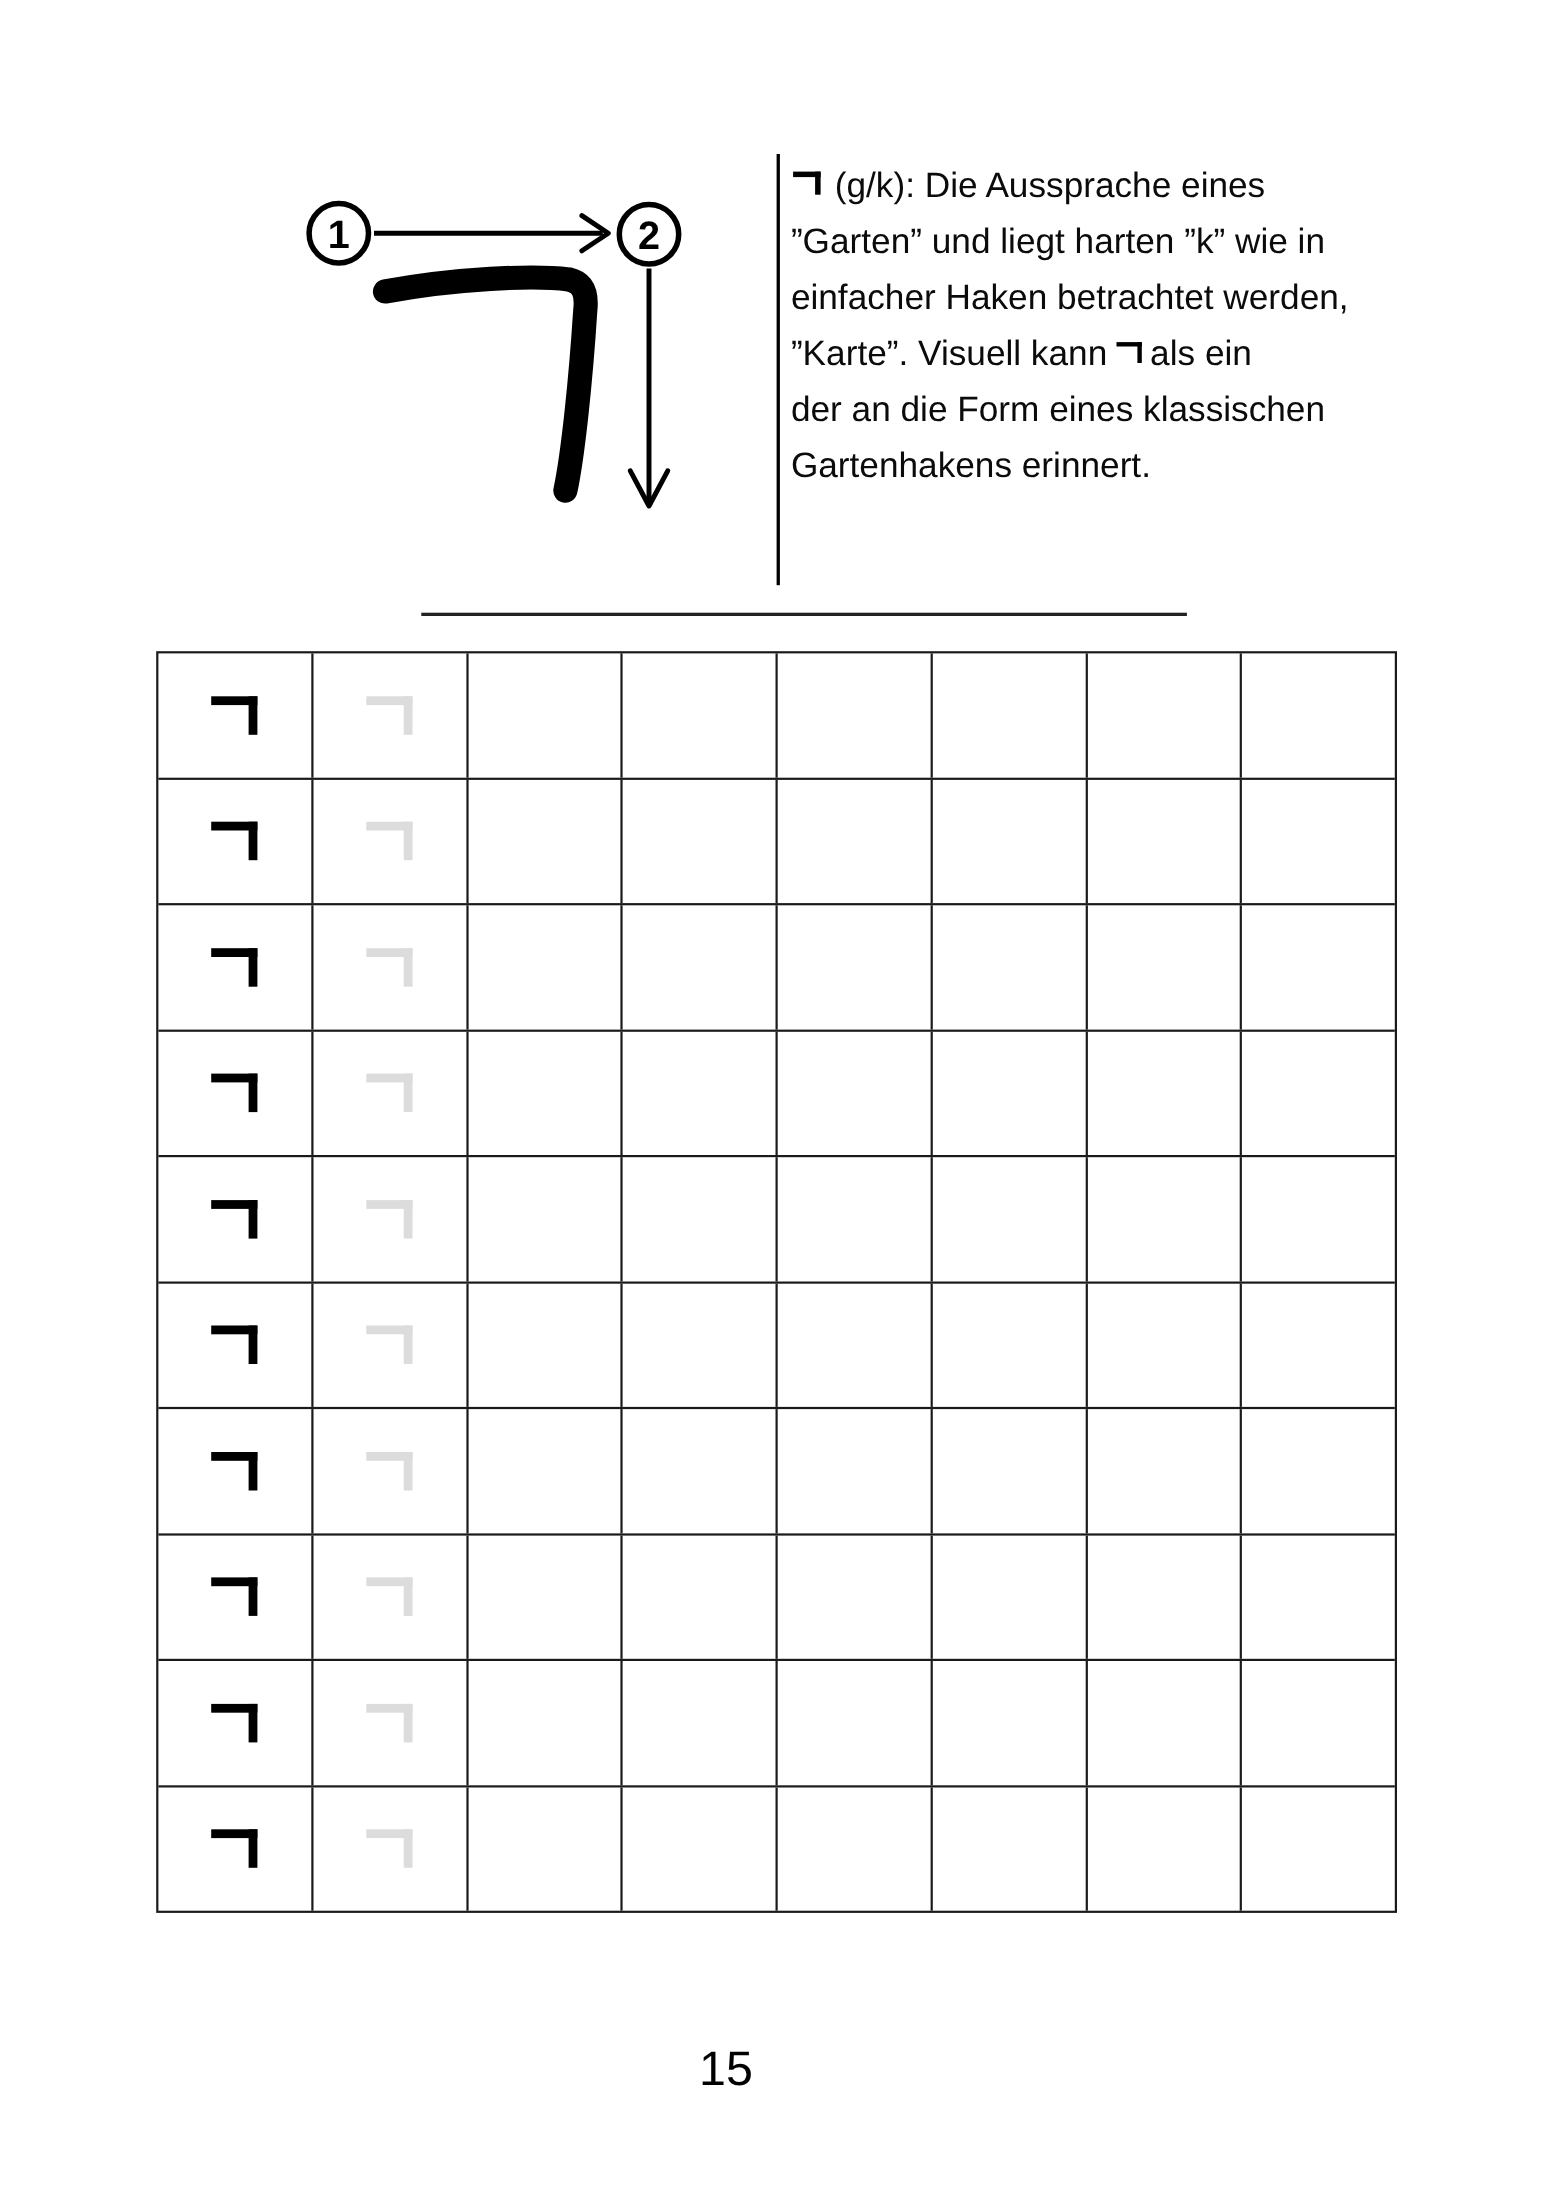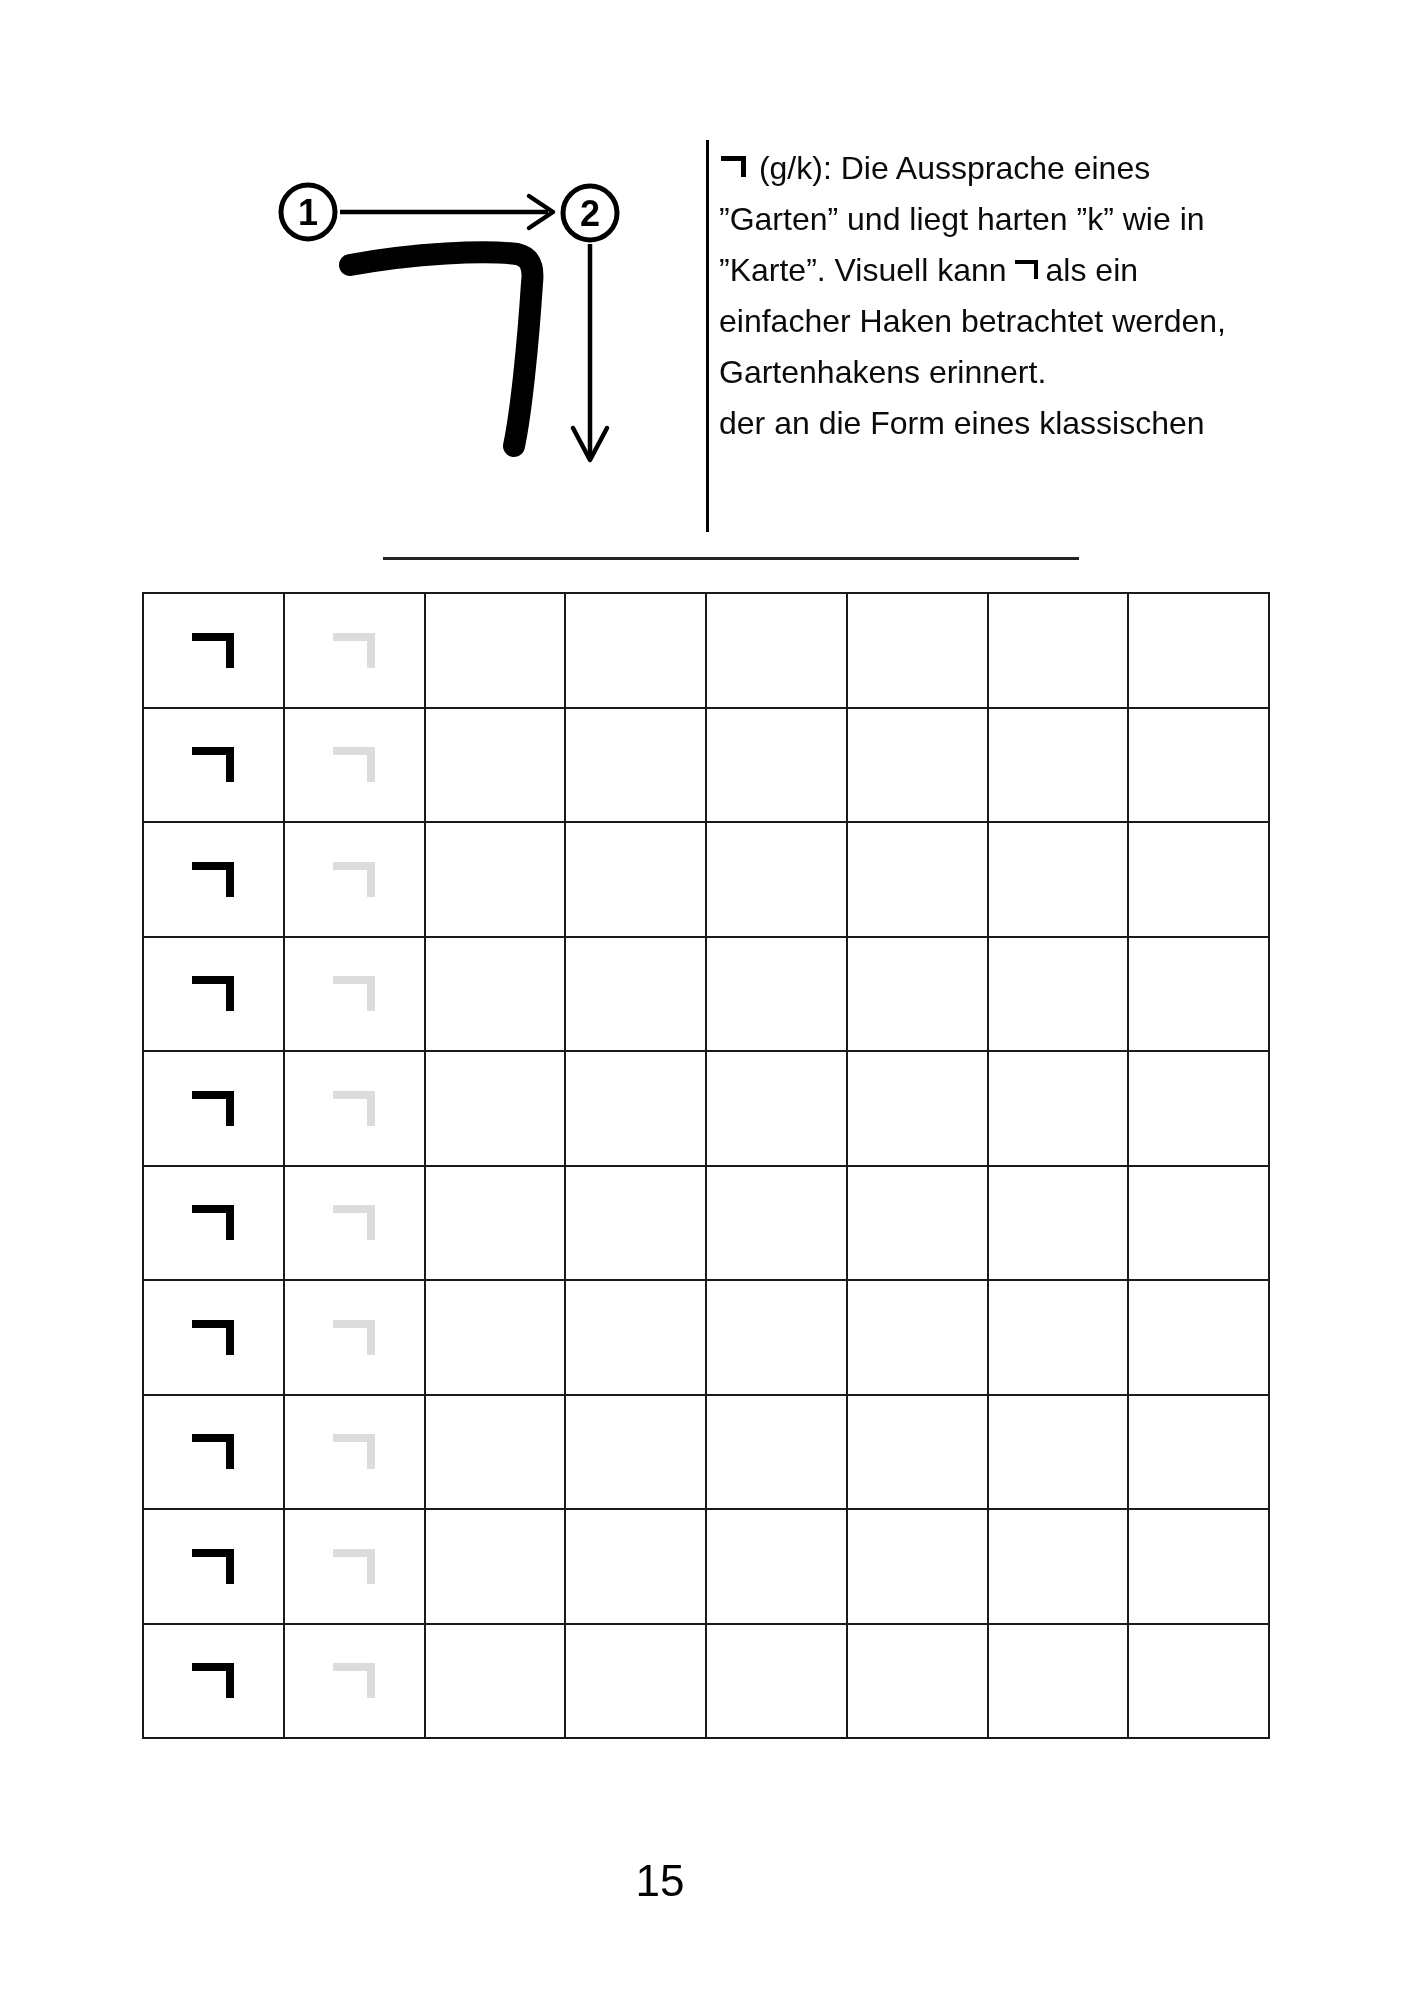--- a/index.html
+++ b/index.html
@@ -65,24 +65,24 @@
     <text x="308" y="225" text-anchor="middle" font-size="36" class="circle-label">1</text>
     <circle cx="590" cy="213" r="27" fill="#fff" stroke="#000" stroke-width="5"></circle>
     <text x="590" y="226" text-anchor="middle" font-size="36" class="circle-label">2</text>
   </svg>
 
   <div class="text-divider"></div>
 
   <div class="description">
     <div class="line"><span class="jamo jamo-inline-lg"></span><span> (g/k): Die Aussprache eines</span></div>
     <div class="line">”Garten” und liegt harten ”k” wie in</div>
+    <div class="line">einfacher Haken betrachtet werden,</div>
     <div class="line"><span>”Karte”. Visuell kann</span><span class="jamo jamo-inline-sm"></span><span>als ein</span></div>
-    <div class="line">einfacher Haken betrachtet werden,</div>
+    <div class="line">der an die Form eines klassischen</div>
     <div class="line">Gartenhakens erinnert.</div>
-    <div class="line">der an die Form eines klassischen</div>
   </div>
 
   <div class="separator"></div>
 
   <div class="grid" id="practice-grid">
       <div class="grid-row">
         <div class="grid-cell">
           <span class="jamo-cell" style="border-color: rgb(0, 0, 0);"></span>
         </div>
         <div class="grid-cell">

